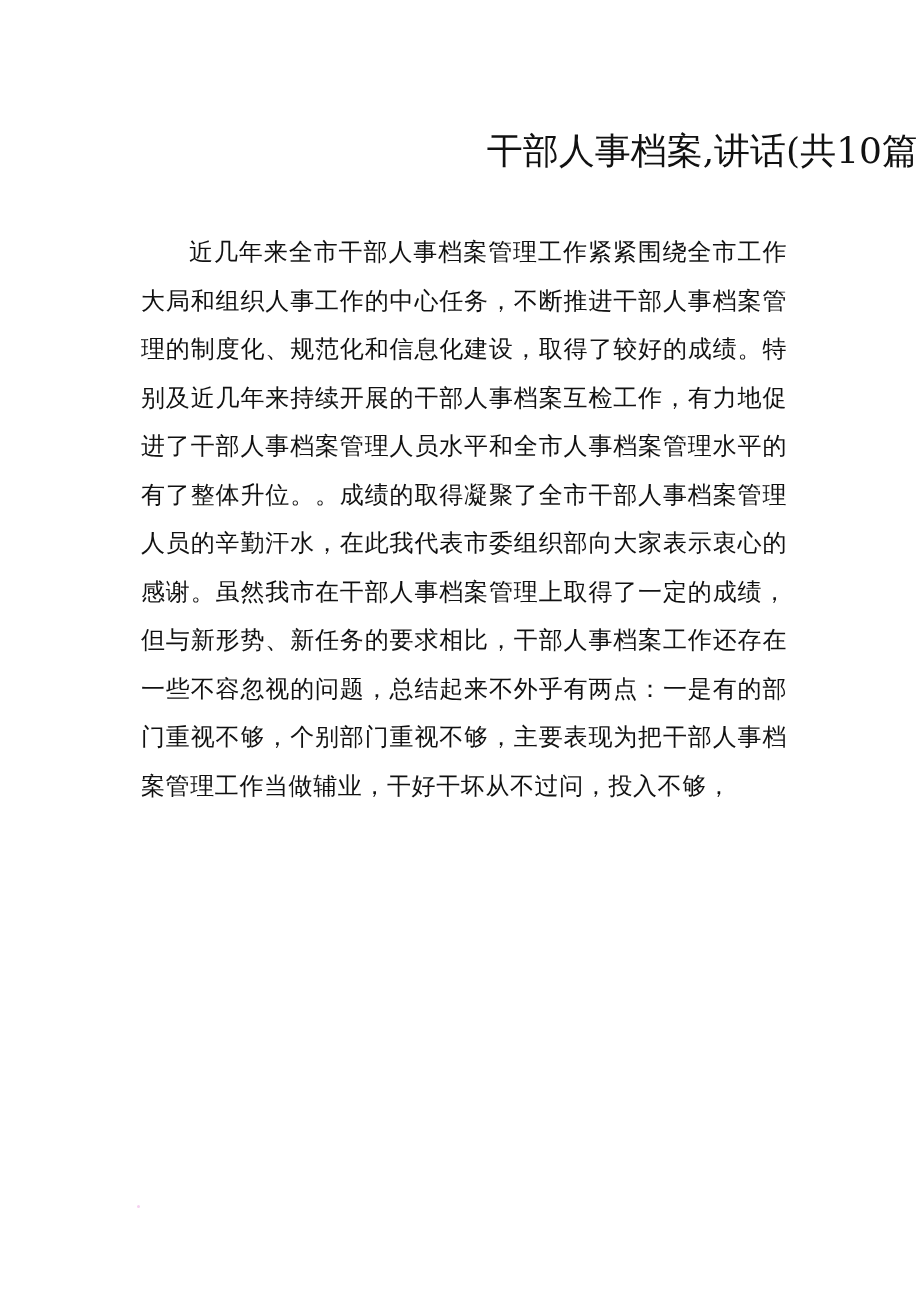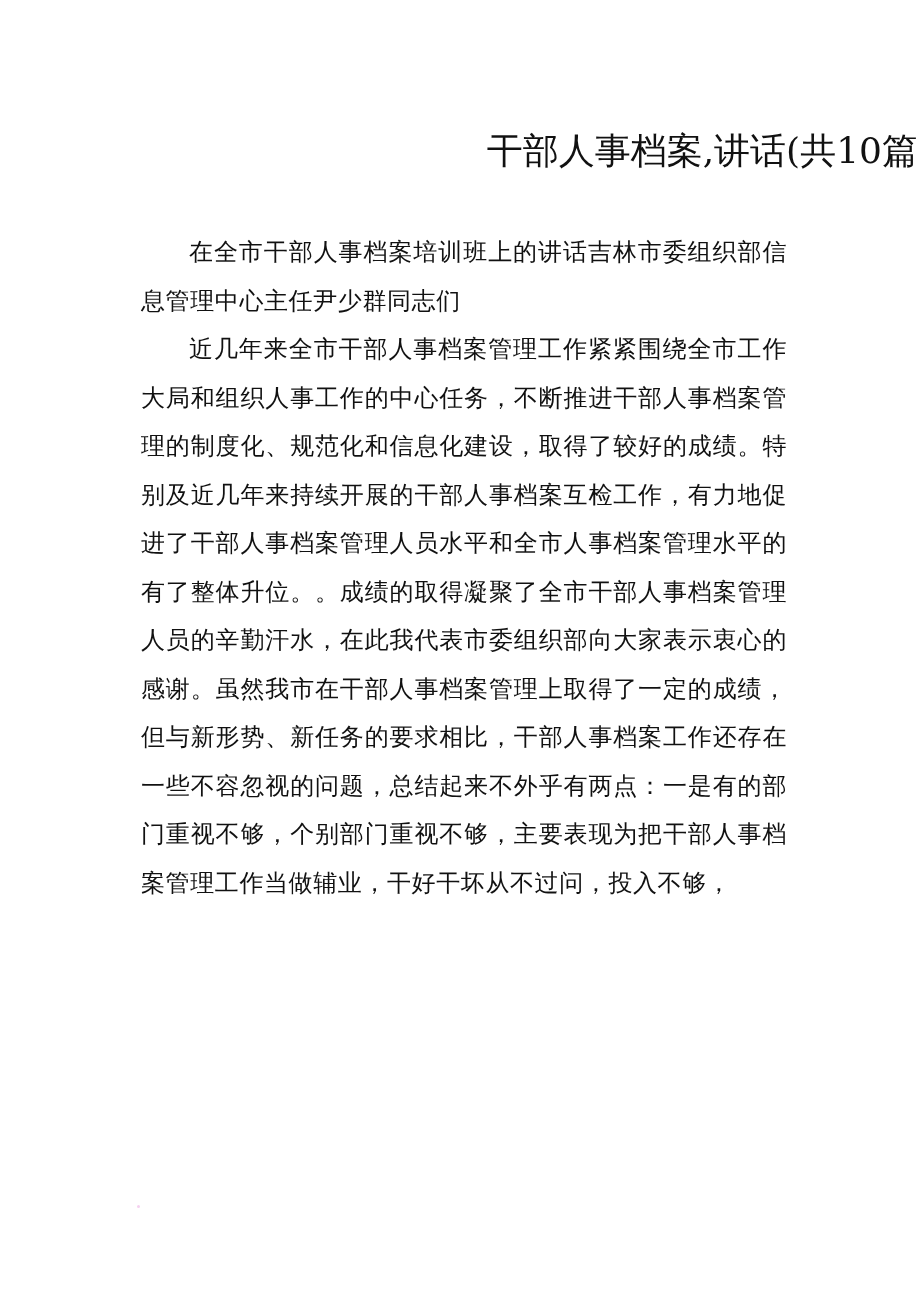--- a/index.html
+++ b/index.html
@@ -61,18 +61,17 @@
       border-radius: 50%;
     }
   </style>
 </head>
 <body>
 
 <div class="page">
   <h1 class="title">干部人事档案,讲话(共10篇)</h1>
 
   <div class="body">
-    <p class="para">在全市干部人事档案培训班上的讲话吉林市委组织部信息管理中心主任尹少群同志们</p>
     <p class="para">近几年来全市干部人事档案管理工作紧紧围绕全市工作大局和组织人事工作的中心任务，不断推进干部人事档案管理的制度化、规范化和信息化建设，取得了较好的成绩。特别及近几年来持续开展的干部人事档案互检工作，有力地促进了干部人事档案管理人员水平和全市人事档案管理水平的有了整体升位。。成绩的取得凝聚了全市干部人事档案管理人员的辛勤汗水，在此我代表市委组织部向大家表示衷心的感谢。虽然我市在干部人事档案管理上取得了一定的成绩，但与新形势、新任务的要求相比，干部人事档案工作还存在一些不容忽视的问题，总结起来不外乎有两点：一是有的部门重视不够，个别部门重视不够，主要表现为把干部人事档案管理工作当做辅业，干好干坏从不过问，投入不够，</p>
   </div>
 
   <div class="noise"></div>
 </div>
 
 </body></html>

